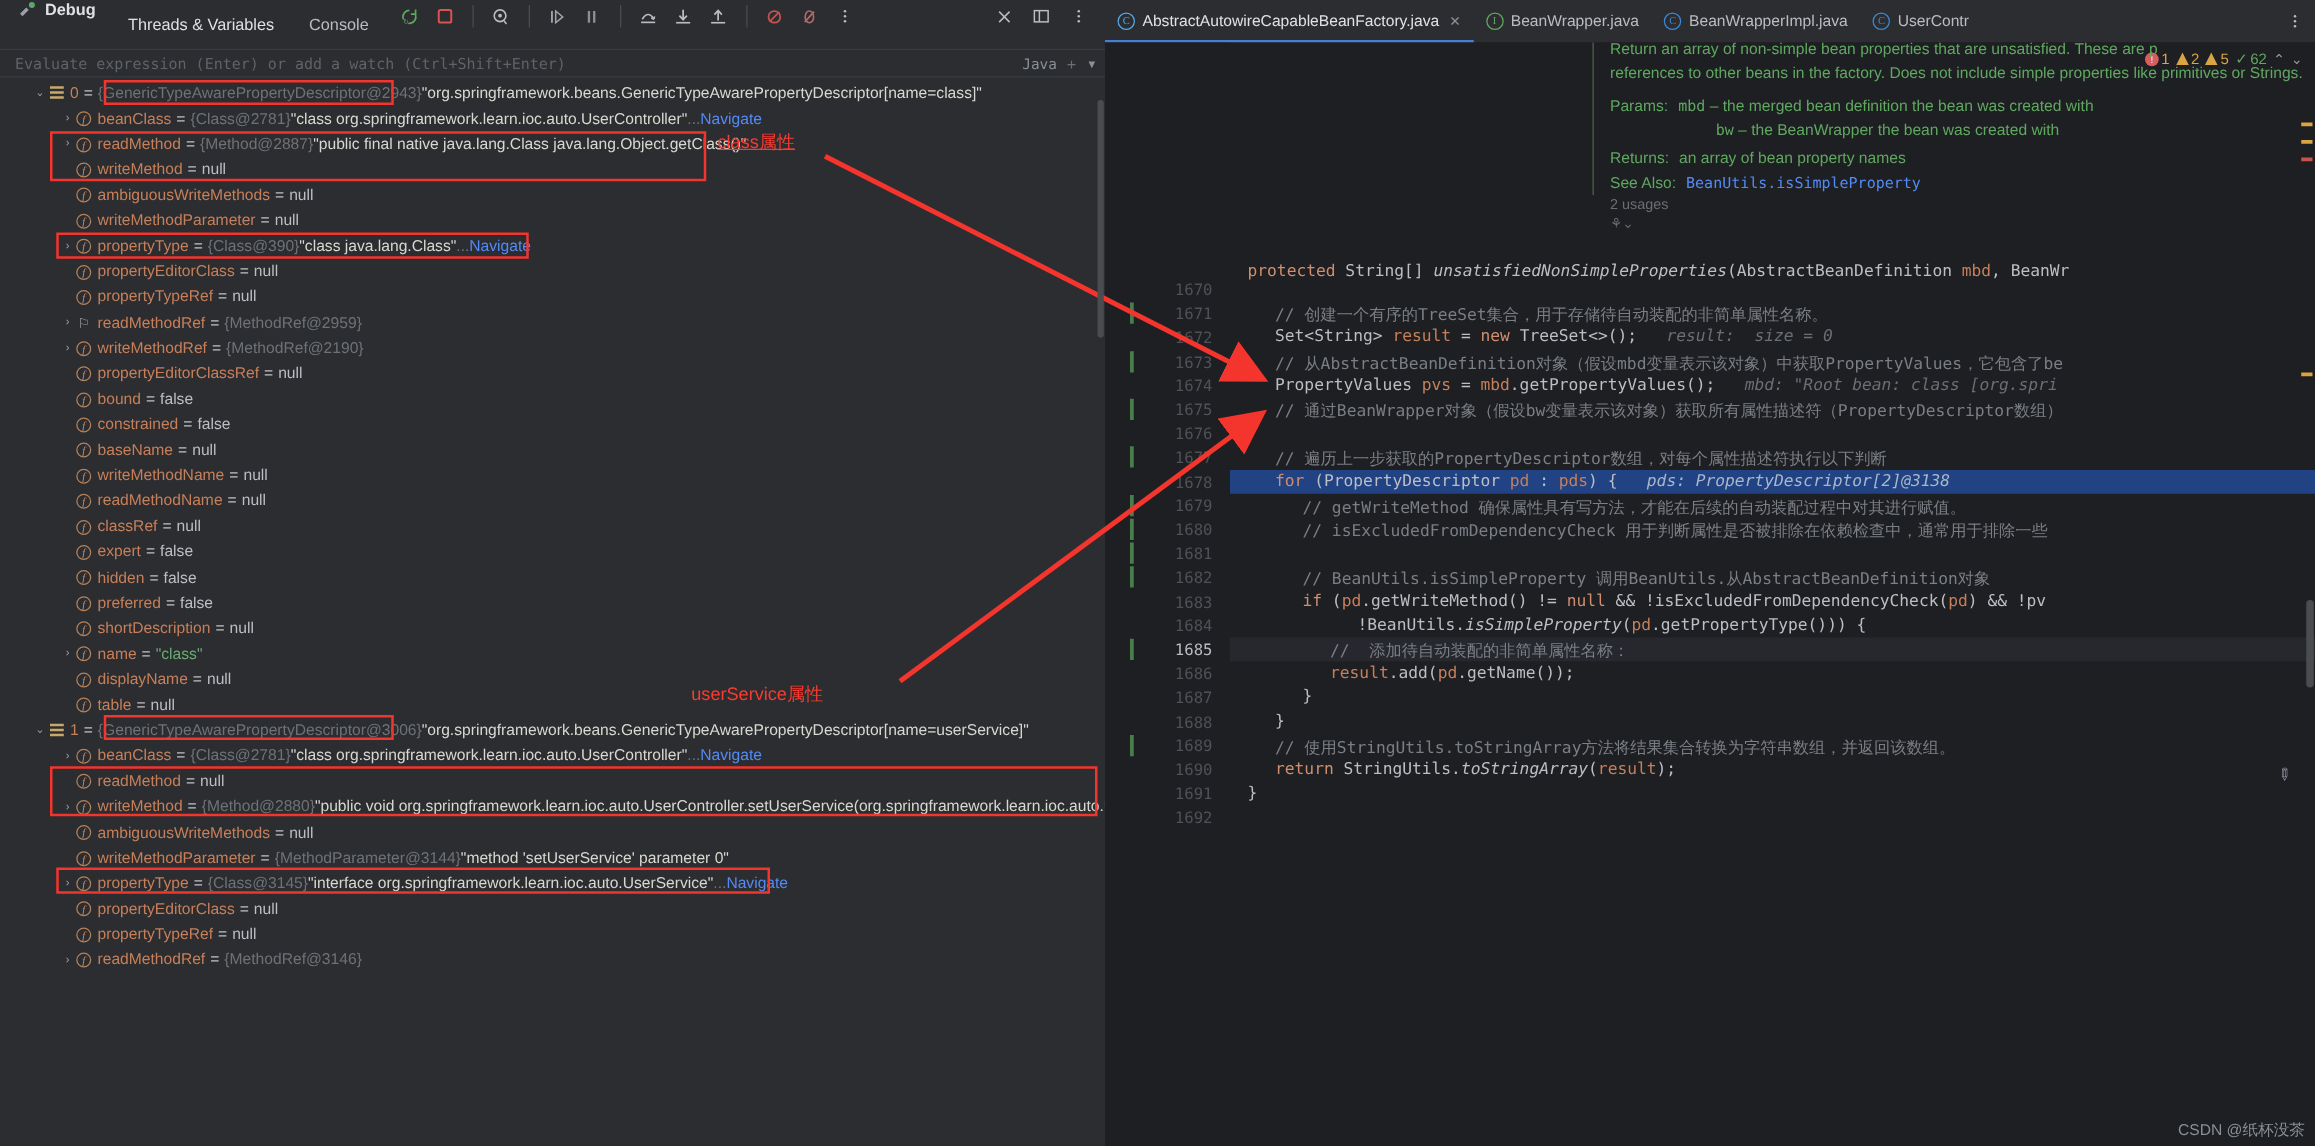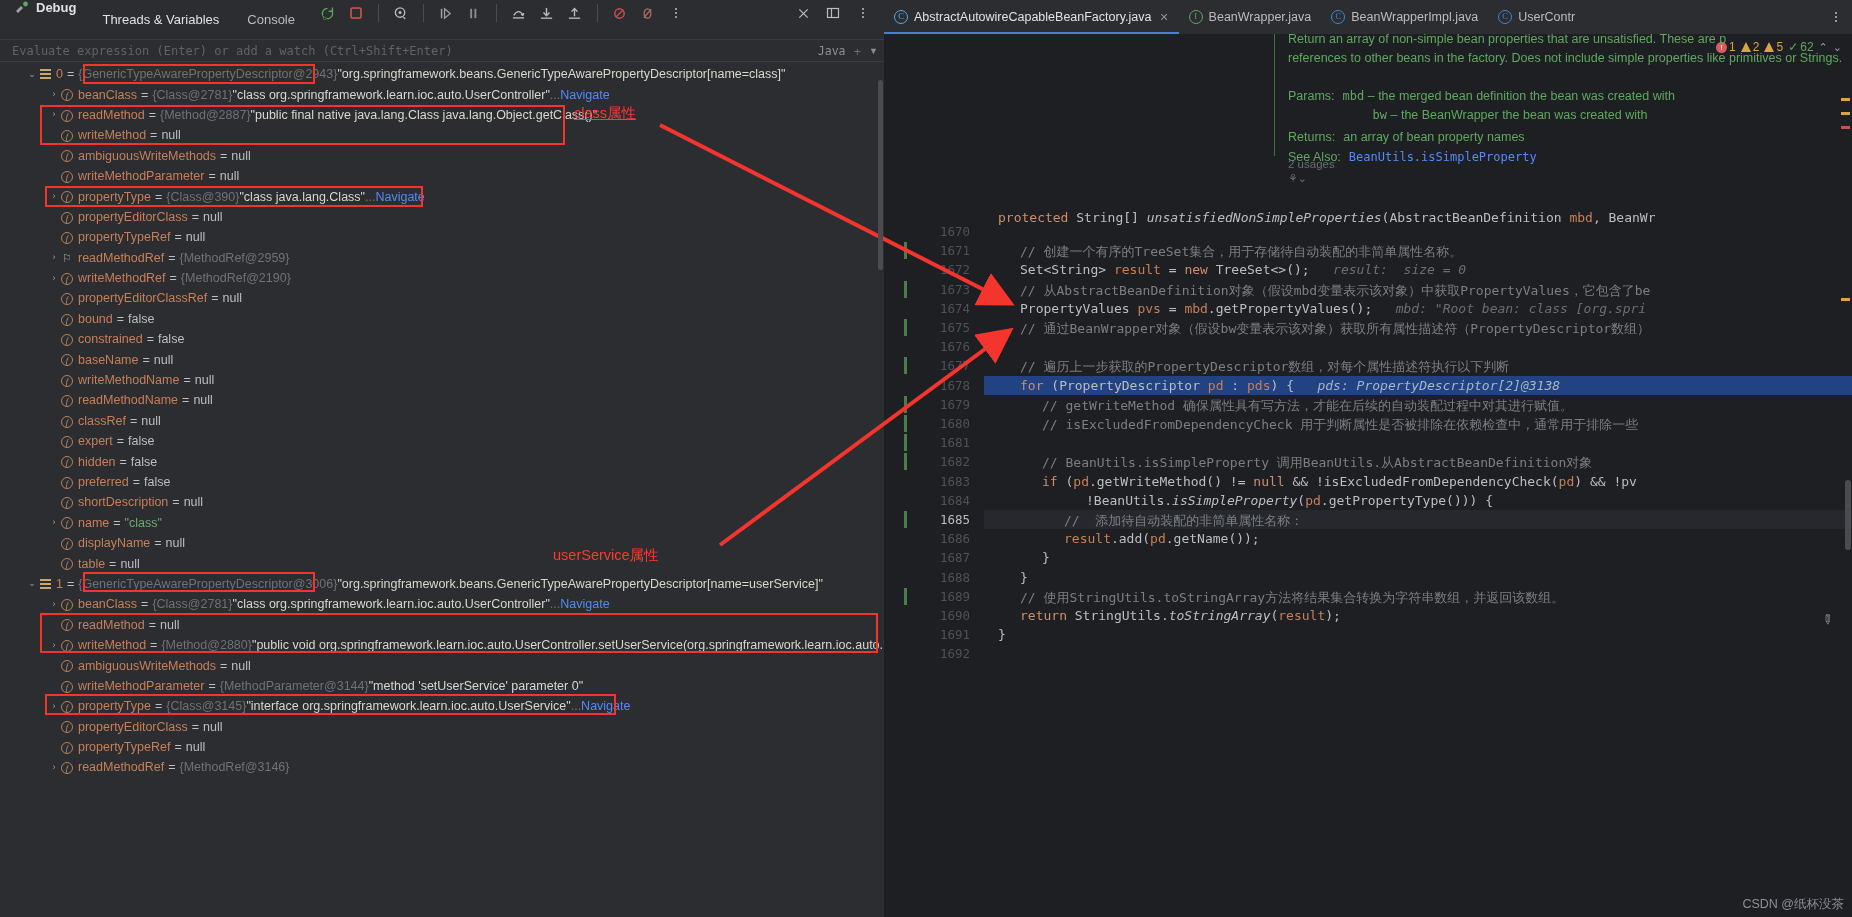--- a/index.html
+++ b/index.html
@@ -644,21 +644,21 @@
         <span style="color:#5fa860;">62</span>
       </div>
       <span style="color:#9aa0a6;font-size:11px;">⌃</span>
       <span style="color:#9aa0a6;font-size:11px;">⌄</span>
     </div>
 
     <div class="jbar" style="left:390px; top:34px; height:122px;"></div>
     <div class="jdoc" style="left:404px; top:30px; width:545px;">
       <div>Return an array of non-simple bean properties that are unsatisfied. These are p</div>
       <div style="width:640px;">references to other beans in the factory. Does not include simple properties like primitives or Strings.</div>
-      <div style="display:flex;gap:8px;margin-top:19px;">
+      <div style="display:flex;gap:8px;margin-top:8px;">
         <span class="lbl">Params:</span>
         <div>
           <div><span class="mono">mbd</span> <span>– the merged bean definition the bean was created with</span></div>
           <div style="margin-left:30px;"><span class="mono">bw</span> <span>– the BeanWrapper the bean was created with</span></div>
         </div>
       </div>
       <div style="display:flex;gap:8px;margin-top:3px;">
         <span class="lbl">Returns:</span>
         <span>an array of bean property names</span>
       </div>

